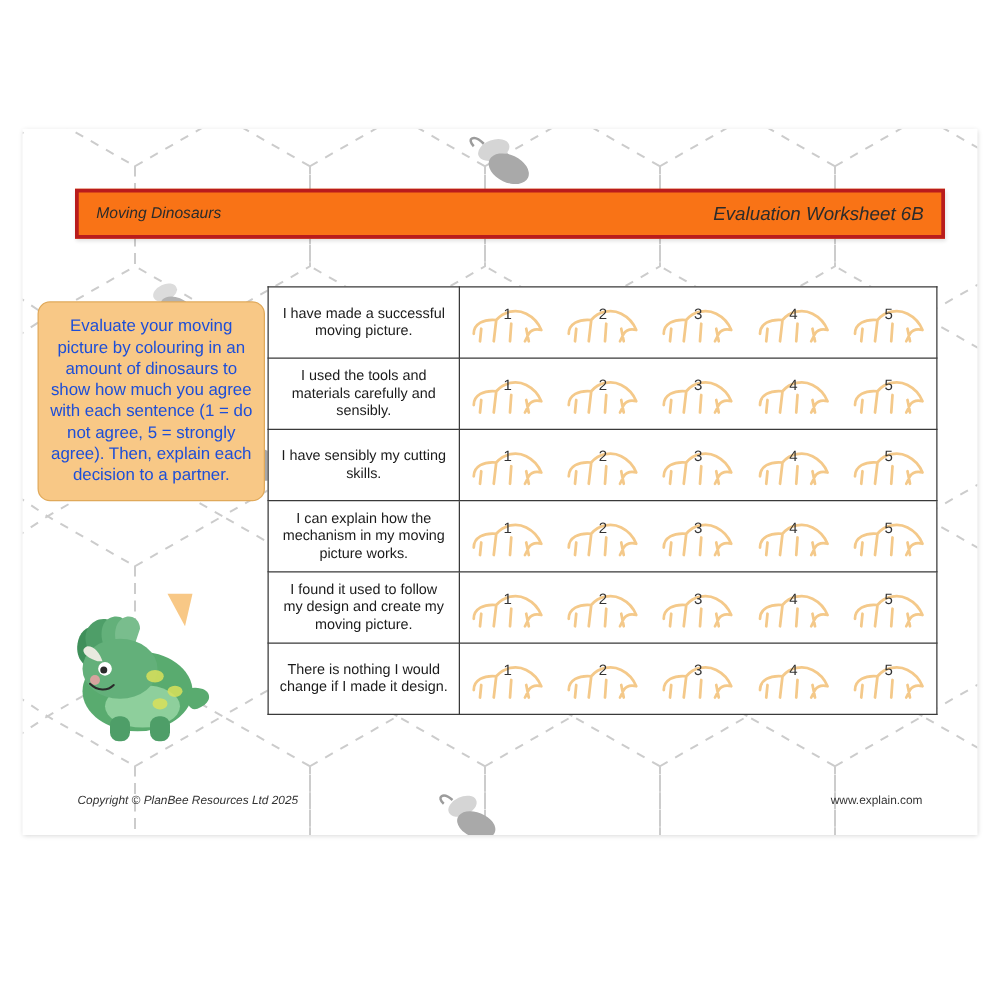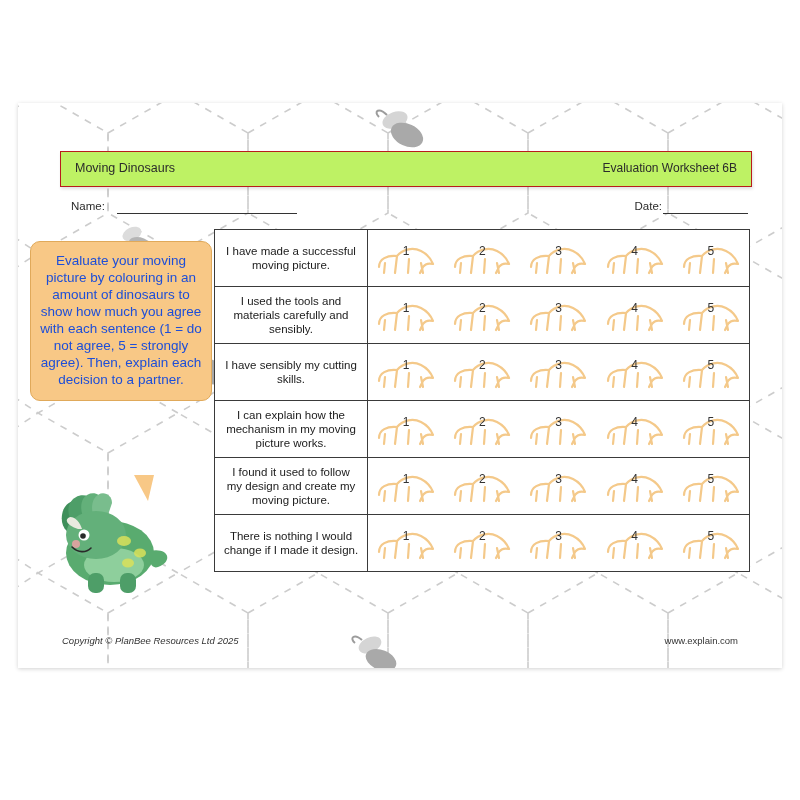--- a/index.html
+++ b/index.html
@@ -41,36 +41,37 @@
     pointer-events: none;
   }
 
   
   .header-bar {
     position: absolute;
     left: 42px;
     top: 48px;
     width: 690px;
     height: 34px;
-    border: 1px solid #b91c1c;
-    background: #bef264;
+    border: 3px solid #b91c1c;
+    background: #f97316;
     box-shadow: 1px 2px 3px rgba(0,0,0,0.12);
+    font-style: italic;
   }
   .header-bar .title-left {
     position: absolute;
     left: 14px;
     top: 9px;
     font-size: 12.5px;
     color: #2b2b2b;
   }
   .header-bar .title-right {
     position: absolute;
     right: 14px;
     top: 9px;
-    font-size: 12px;
+    font-size: 15px;
     color: #2b2b2b;
   }
 
   
   .namedate {
     position: absolute;
     left: 42px;
     top: 95px;
     width: 690px;
     height: 18px;
@@ -274,26 +275,20 @@
     <svg class="bee" style="left:96px;top:120px;" width="46" height="40" viewBox="0 0 46 40" xmlns="http://www.w3.org/2000/svg">
       <ellipse cx="18" cy="11" rx="10" ry="6.5" fill="#dcdcdc" transform="rotate(-25 18 11)"></ellipse>
       <ellipse cx="27" cy="23" rx="13" ry="8" fill="#b4b4b4" transform="rotate(22 27 23)"></ellipse>
     </svg>
 
     <div class="header-bar">
       <span class="title-left">Moving Dinosaurs</span>
       <span class="title-right">Evaluation Worksheet 6B</span>
     </div>
 
-    <div class="namedate">
-      <span class="nm-label">Name:</span>
-      <span class="nm-rule"></span>
-      <span class="dt-label">Date:</span>
-      <span class="dt-rule"></span>
-    </div>
 
     <div class="bubble-tail-b"></div>
     <div class="bubble">Evaluate your moving picture by colouring in an amount of dinosaurs to show how much you agree with each sentence (1 = do not agree, 5 = strongly agree). Then, explain each decision to a partner.</div>
     <div class="bubble-tail"></div>
 
     <svg class="mascot" viewBox="0 0 140 110" xmlns="http://www.w3.org/2000/svg">
 
       <path d="M52 14 C40 6 28 10 26 24 C24 38 34 46 46 44 Z" fill="#3f8f5a"></path>
       <path d="M58 10 C52 2 40 2 34 12 C29 22 36 36 46 38 Z" fill="#4e9e68"></path>
       <path d="M66 10 C64 0 52 0 47 8 C42 18 48 34 58 36 Z" fill="#63b07a"></path>

